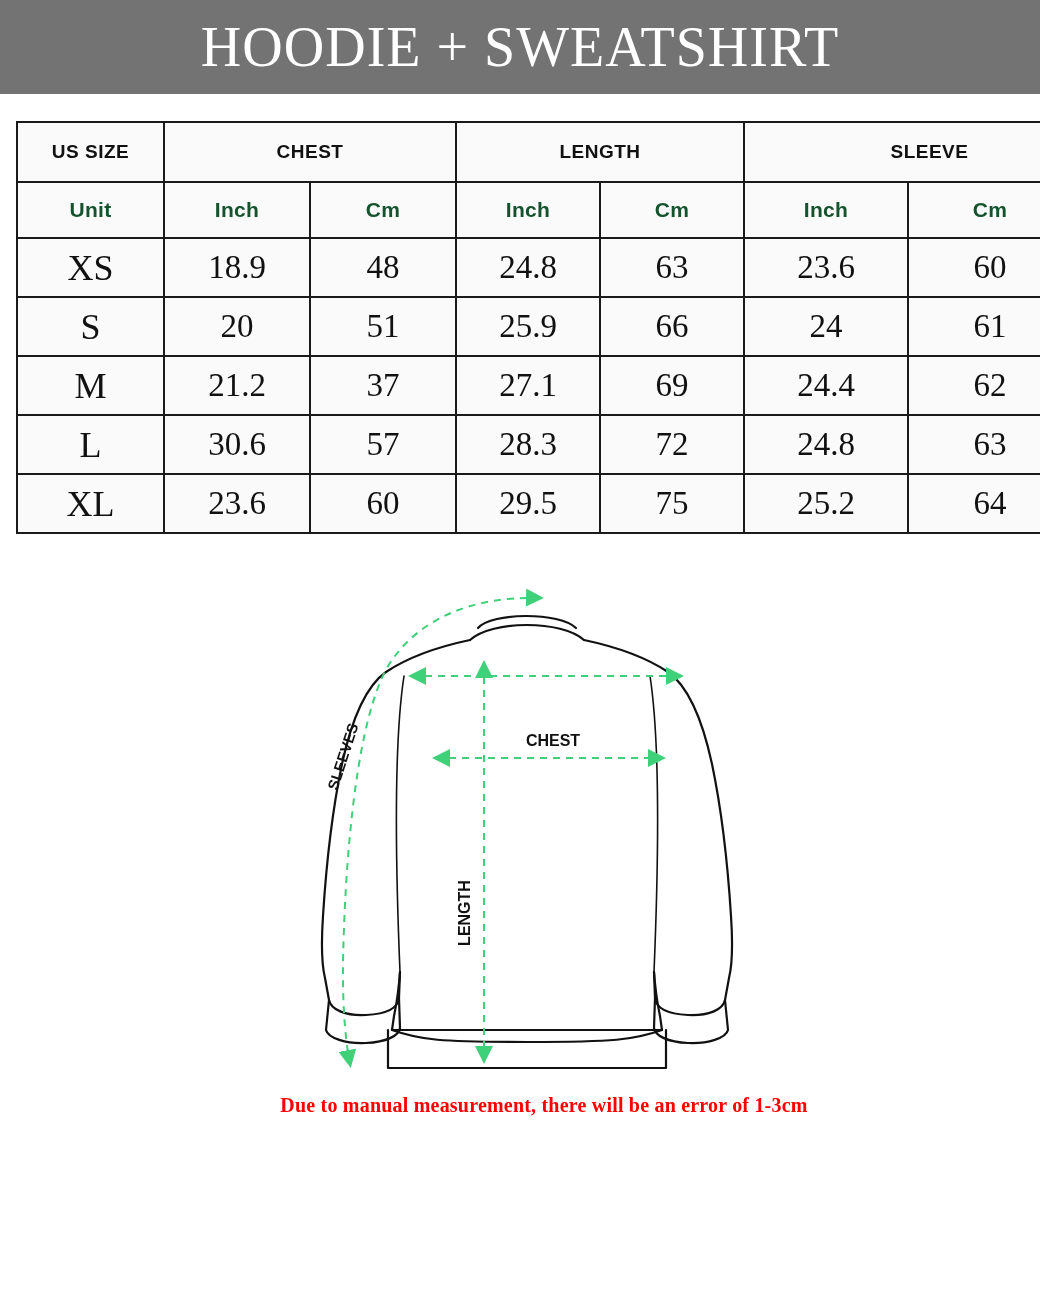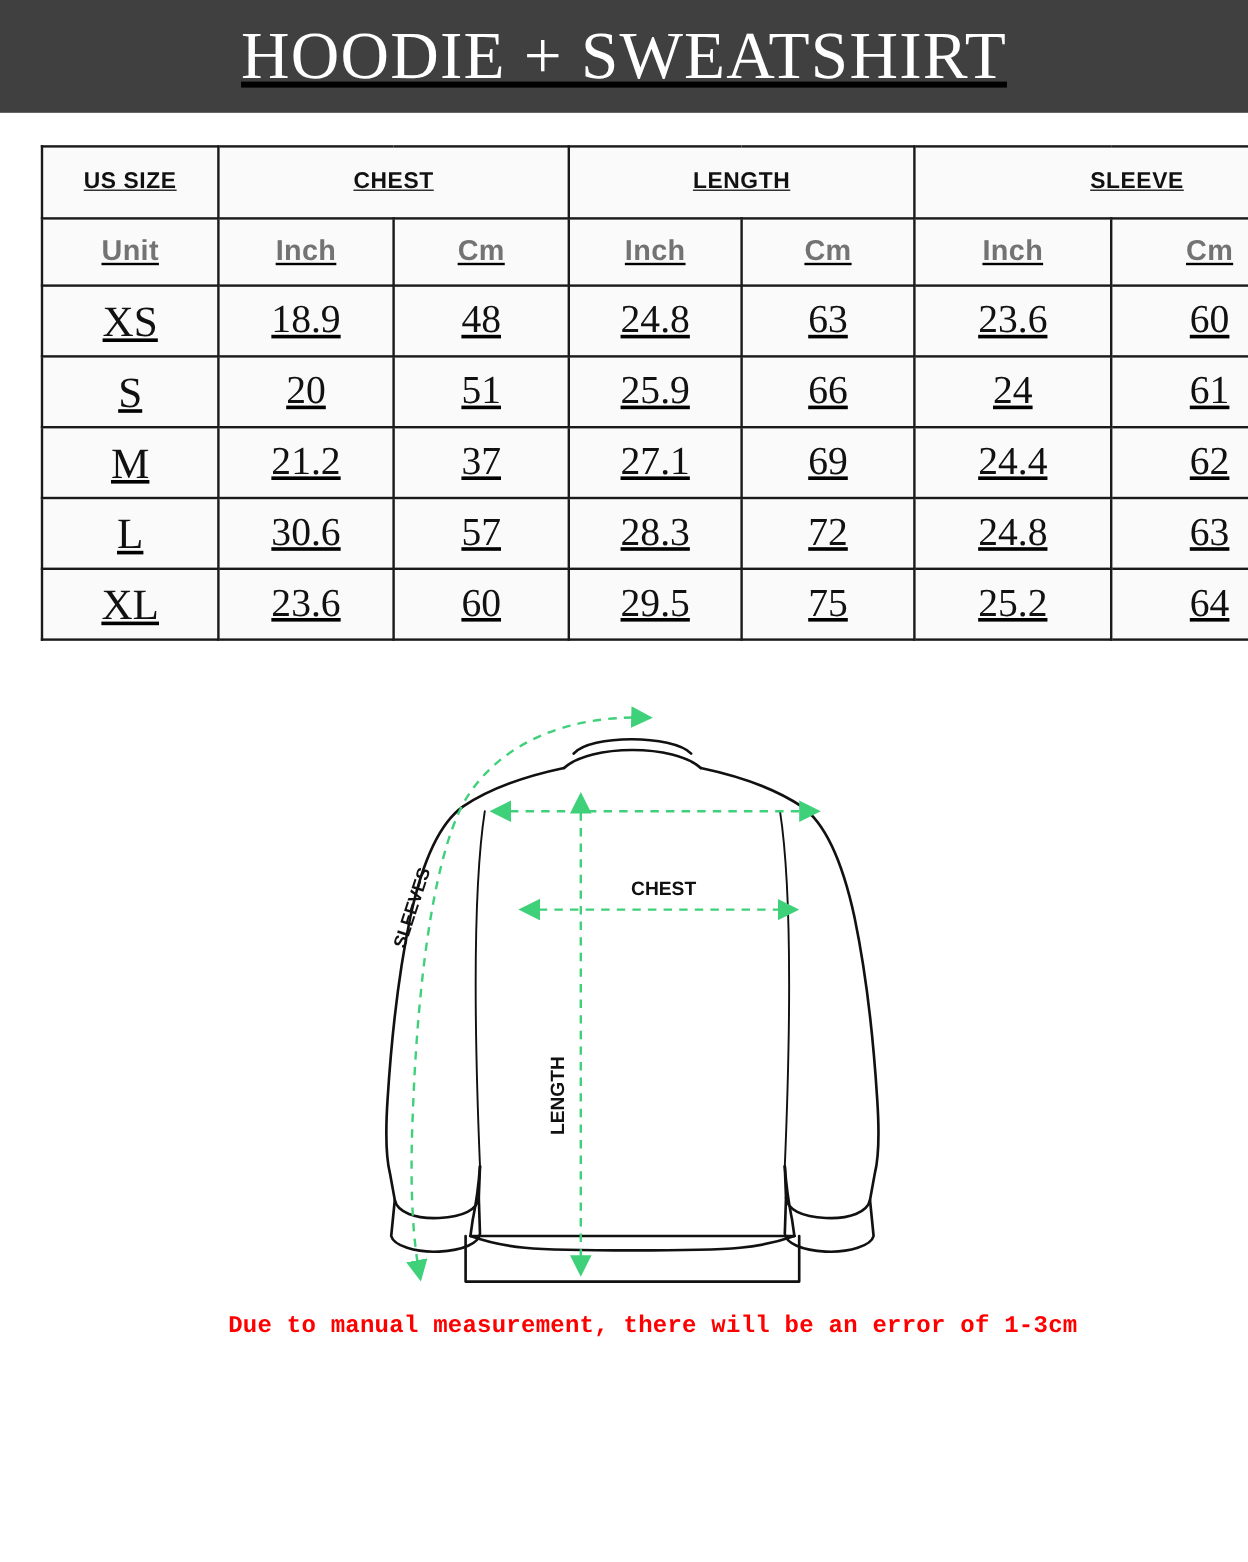--- a/index.html
+++ b/index.html
@@ -16,41 +16,39 @@
   .page {
     position: relative;
     width: 1040px;
     height: 1302px;
   }
 
   
   .banner {
     width: 1040px;
     height: 94px;
-    background: #404040;
+    background: #737373;
     display: flex;
     align-items: center;
     justify-content: center;
-    text-decoration: underline;
   }
   .banner-title {
     color: #ffffff;
     font-family: "Liberation Serif", serif;
     font-size: 56px;
     letter-spacing: 1px;
     font-weight: 400;
     line-height: 1;
     white-space: nowrap;
   }
 
   
   .table-wrap {
-    margin: 27px 22px 0 34px;
+    margin: 27px 22px 0 16px;
     width: 996px;
-    text-decoration: underline;
   }
   table.size-table {
     border-collapse: collapse;
     width: 996px;
     table-layout: fixed;
   }
   table.size-table th,
   table.size-table td {
     border: 2px solid #1a1a1a;
     text-align: center;
@@ -59,24 +57,24 @@
   .hdr-top th {
     height: 56px;
     font-size: 19px;
     font-weight: bold;
     letter-spacing: 0.5px;
     color: #111111;
     font-family: "Liberation Sans", sans-serif;
   }
   .hdr-unit th {
     height: 52px;
-    font-size: 24px;
+    font-size: 21px;
     font-weight: bold;
     letter-spacing: 0.3px;
-    color: #737373;
+    color: #14532d;
     font-family: "Liberation Sans", sans-serif;
   }
   tbody td {
     height: 57px;
     font-family: "Liberation Serif", serif;
     font-size: 33px;
     color: #111111;
     background: #fafafa;
     padding: 0;
   }
@@ -94,21 +92,21 @@
   .illo svg {
     display: block;
   }
 
   
   .note {
     text-align: center;
     color: #ff0000;
     font-size: 20px;
     font-weight: bold;
-    font-family: Liberation Mono, monospace;
+    font-family: Liberation Serif, serif;
     margin-top: 6px;
     letter-spacing: 0.2px;
     padding-left: 48px;
   }
 </style>
 </head>
 <body>
 
 <div class="page">
 

